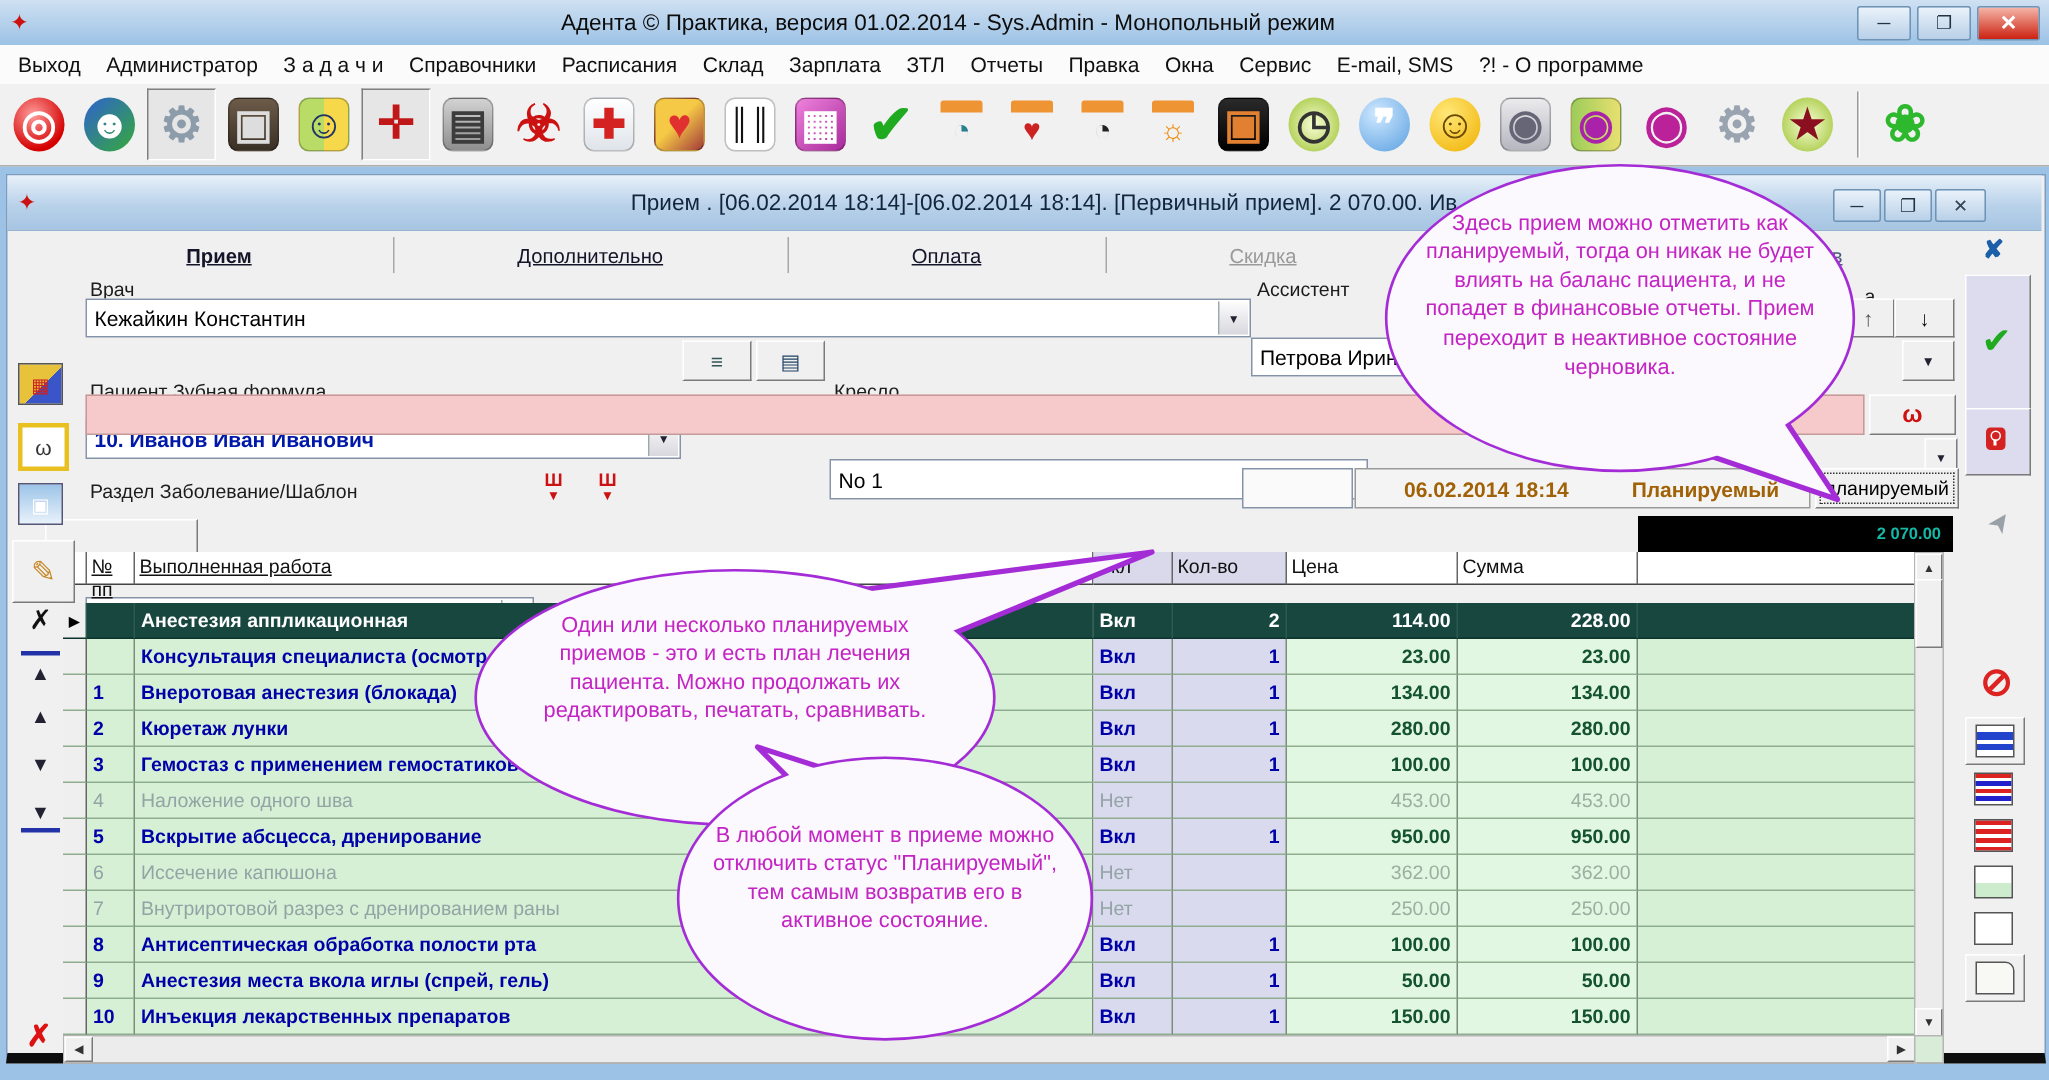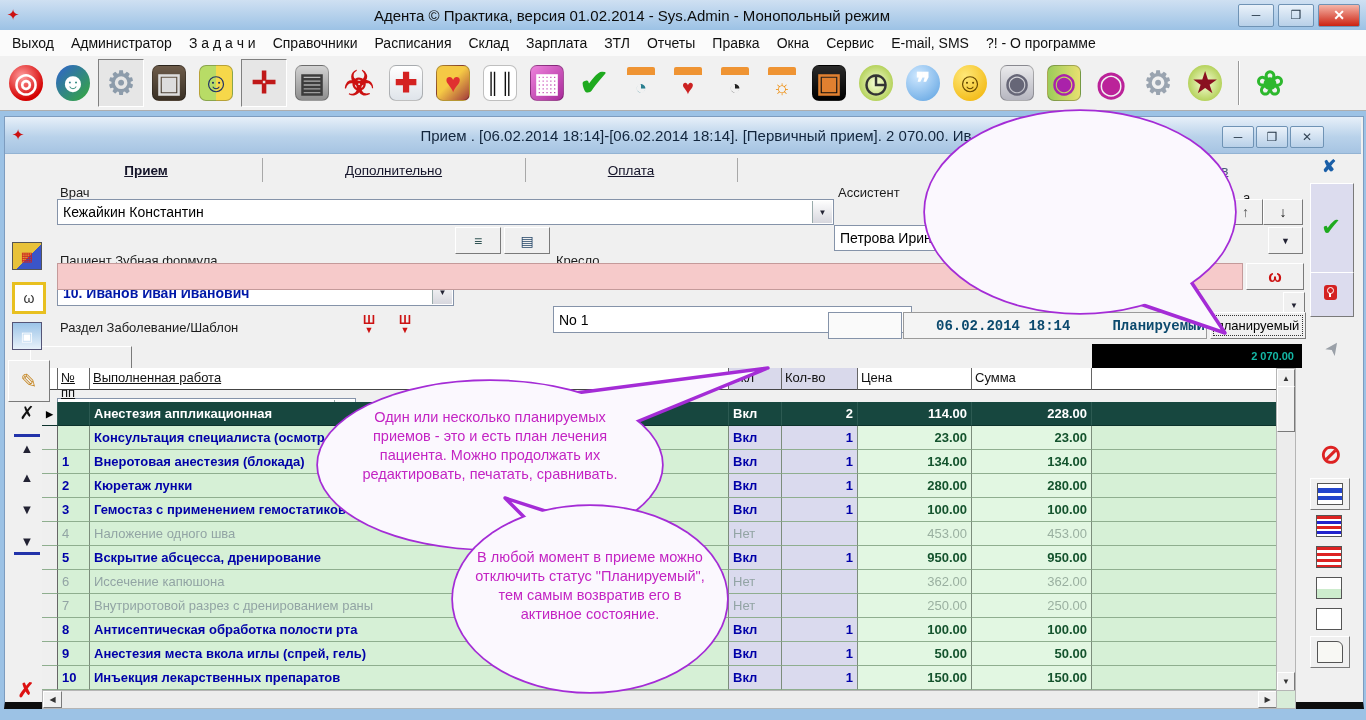--- a/index.html
+++ b/index.html
@@ -42,21 +42,21 @@
     font-size:13.5px;color:#15152a;border-right:1px solid #a8a8a8;text-decoration:underline;background:transparent;}
   .tab.active{font-weight:bold;}
   .tab.disabled{color:#9a9a9a;}
   .lbl{font-size:13px;color:#1c1c1c;white-space:nowrap;}
   .ddbtn{position:absolute;right:1px;top:1px;bottom:1px;width:19px;display:flex;align-items:center;justify-content:center;
     font-size:8px;color:#223;background:linear-gradient(#fdfdfd,#d7d7de);border-left:1px solid #9aa;}
   .combo{font-size:14px;display:flex;align-items:center;padding-left:5px;position:relative;}
   .blue{color:#0018a8;font-weight:bold;}
   .smallbtn{display:flex;align-items:center;justify-content:center;font-size:14px;}
   .pinkbar{background:#f6caca;border:1px solid #c49a9a;}
-  .greentx{color:#0c4a6e;font-weight:bold;font-size:14px;font-family:Liberation Mono, monospace;}
+  .greentx{color:#a16207;font-weight:bold;font-size:14px;}
   .totalbar{background:#000;color:#14b8a6;font-weight:bold;font-size:11px;display:flex;align-items:center;justify-content:flex-end;padding-right:8px;}
   .sh-icon{display:flex;flex-direction:column;align-items:center;line-height:10px;color:#cc1111;font-weight:bold;font-size:12px;width:18px;}
   .sh-icon .a{font-size:9px;color:#cc1111;}
   
   .sicon{display:flex;align-items:center;justify-content:center;}
   .lock-icon{width:13px;height:15px;background:#d42222;border-radius:3px;position:relative;}
   .lock-icon::before{content:"";position:absolute;left:3px;top:2px;width:5px;height:5px;border:1.5px solid #fff;border-radius:50%;}
   .lock-icon::after{content:"";position:absolute;left:5px;top:8px;width:2px;height:4px;background:#fff;}
   .docic{width:24px;height:20px;background:#fff;border:1px solid #555;}
   .doc-a{background:linear-gradient(#fff 20%,#2244cc 20%,#2244cc 45%,#fff 45%,#fff 60%,#2244cc 60%,#2244cc 80%,#fff 80%);}
@@ -231,20 +231,21 @@
     <span class="app-ico">✦</span>
     <div class="title">Прием . [06.02.2014 18:14]-[06.02.2014 18:14]. [Первичный прием]. 2 070.00. Ив</div>
   </div>
   <div class="abs wbtn" style="left:1222px;top:126px;width:30px;height:20px;">─</div>
   <div class="abs wbtn" style="left:1256px;top:126px;width:30px;height:20px;">❐</div>
   <div class="abs wbtn" style="left:1290px;top:126px;width:32px;height:20px;background:linear-gradient(#eaf2fa,#b8d0e8);color:#345;">✕</div>
 
   <div class="abs tab" style="left:262px;width:263px;">Дополнительно</div>
   <div class="abs tab active" style="left:30px;width:232px;">Прием</div>
   <div class="abs tab" style="left:525px;width:212px;">Оплата</div>
+  <div class="abs tab disabled" style="left:737px;width:210px;">Скидка</div>
   <div class="abs tab" style="left:947px;width:213px;justify-content:flex-start;padding-left:14px;">К</div>
   <div class="abs tab" style="left:1190px;width:62px;border-right:none;color:#4a5a7a;">ов</div>
 
   <div class="abs lbl" style="left:60px;top:185px;">Врач</div>
   <div class="abs field combo" style="left:57px;top:199px;width:770px;height:24px;">
     <span>Кежайкин Константин</span>
     <span class="ddbtn">▼</span>
   </div>
   <div class="abs lbl" style="left:838px;top:185px;">Ассистент</div>
   <div class="abs field combo" style="left:834px;top:199px;width:312px;height:24px;">
@@ -489,16 +490,17 @@
       <path d="M1108,293 L1225,333 L1178,262 Z"></path>
       <ellipse cx="1080" cy="212" rx="155" ry="101" stroke="none"></ellipse>
       <ellipse cx="490" cy="465" rx="172" ry="84"></ellipse>
       <path d="M545,397 L768,368 L612,432 Z"></path>
       <ellipse cx="490" cy="465" rx="172" ry="84" stroke="none"></ellipse>
       <ellipse cx="590" cy="599" rx="137" ry="93"></ellipse>
       <path d="M505,498 L548,541 L598,528 Z"></path>
       <ellipse cx="590" cy="599" rx="137" ry="93" stroke="none"></ellipse>
     </g>
   </svg>
+  <div class="bubtxt" style="left:942px;top:140px;width:276px;">Здесь прием можно отметить как планируемый, тогда он никак не будет влиять на баланс пациента, и не попадет в финансовые отчеты. Прием переходит в неактивное состояние черновика.</div>
   <div class="bubtxt" style="left:362px;top:408px;width:256px;">Один или несколько планируемых приемов - это и есть план лечения пациента. Можно продолжать их редактировать, печатать, сравнивать.</div>
   <div class="bubtxt" style="left:472px;top:548px;width:236px;">В любой момент в приеме можно отключить статус "Планируемый", тем самым возвратив его в активное состояние.</div>
 
 </div>
 
 </body></html>

